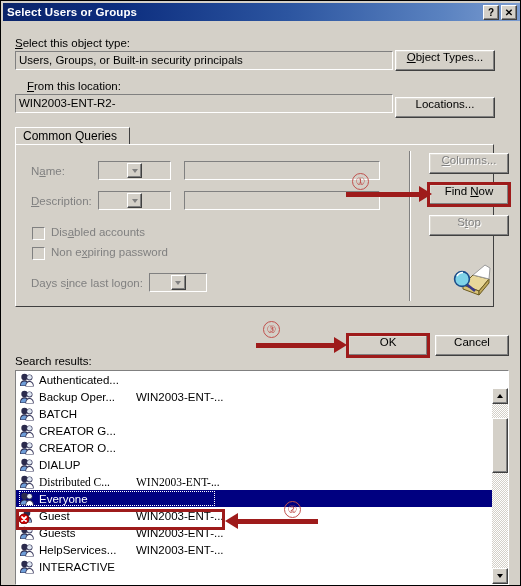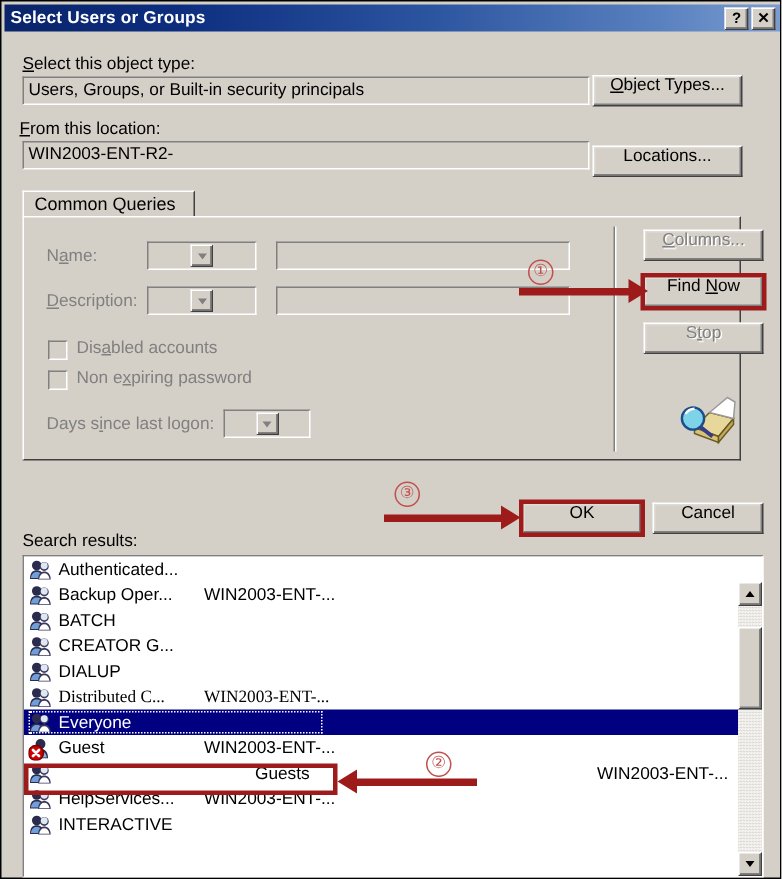--- a/index.html
+++ b/index.html
@@ -368,21 +368,21 @@
       <div class="tb-btn">✕</div>
     </div>
   </div>
 
   <div class="lbl" style="left:14px; top:36px;"><u>S</u>elect this object type:</div>
   <div class="field" style="left:14px; top:50px; width:378px; height:19px;">Users, Groups, or Built-in security principals</div>
   <div class="btn" style="left:394px; top:49px; width:100px; height:21px;">
       <span><u>O</u>bject Types...</span>
     </div>
 
-  <div class="lbl" style="left:0; top:79px;padding-left:12px;"><u>F</u>rom this location:</div>
+  <div class="lbl" style="left:14px; top:79px;padding-left:12px;"><u>F</u>rom this location:</div>
   <div class="field" style="left:14px; top:93px; width:378px; height:19px;">WIN2003-ENT-R2-</div>
   <div class="btn" style="left:394px; top:96px; width:100px; height:21px;">Locations...</div>
 
   <div class="tabstrip">Common Queries</div>
   <div class="tabpanel"></div>
 
   <div style="position:absolute; left:408px; top:150px; width:1px; height:150px; background:#808080;"></div>
   <div style="position:absolute; left:409px; top:150px; width:1px; height:150px; background:#ffffff;"></div>
 
   <div class="lbl dis" style="left:30px; top:164px;">N<u>a</u>me:</div>
@@ -493,20 +493,33 @@
         <div class="lv-row" style="position: relative;">
           <span class="icoslot"><svg width="16" height="16" viewBox="0 0 16 16">
               <ellipse cx="5.5" cy="5" rx="3.2" ry="3.2" fill="#2b2b4d"></ellipse>
               <path d="M1 14 C1 9.5 3 8.2 5.5 8.2 C8 8.2 10 9.5 10 14 Z" fill="#2b2b4d"></path>
               <path d="M1.6 13.4 C2 10.6 3.4 9.4 5.5 9.4 C7.6 9.4 9 10.6 9.4 13.4 Z" fill="#6f9ed8"></path>
               <ellipse cx="10.5" cy="5.6" rx="3" ry="3" fill="#3a3a5e"></ellipse>
               <path d="M6.4 14.4 C6.4 10.4 8.3 9 10.5 9 C12.7 9 14.8 10.4 14.8 14.4 Z" fill="#3a3a5e"></path>
               <path d="M7.1 13.9 C7.5 11.3 8.8 10.1 10.5 10.1 C12.3 10.1 13.6 11.3 14 13.9 Z" fill="#ffffff"></path>
               <ellipse cx="10.5" cy="5.2" rx="2.3" ry="2.3" fill="#dfe7f2"></ellipse>
             </svg></span>
+          <span class="rname">CREATOR O...</span>
+          <span class="rfolder"></span>
+        </div>
+        <div class="lv-row" style="position: relative;">
+          <span class="icoslot"><svg width="16" height="16" viewBox="0 0 16 16">
+              <ellipse cx="5.5" cy="5" rx="3.2" ry="3.2" fill="#2b2b4d"></ellipse>
+              <path d="M1 14 C1 9.5 3 8.2 5.5 8.2 C8 8.2 10 9.5 10 14 Z" fill="#2b2b4d"></path>
+              <path d="M1.6 13.4 C2 10.6 3.4 9.4 5.5 9.4 C7.6 9.4 9 10.6 9.4 13.4 Z" fill="#6f9ed8"></path>
+              <ellipse cx="10.5" cy="5.6" rx="3" ry="3" fill="#3a3a5e"></ellipse>
+              <path d="M6.4 14.4 C6.4 10.4 8.3 9 10.5 9 C12.7 9 14.8 10.4 14.8 14.4 Z" fill="#3a3a5e"></path>
+              <path d="M7.1 13.9 C7.5 11.3 8.8 10.1 10.5 10.1 C12.3 10.1 13.6 11.3 14 13.9 Z" fill="#ffffff"></path>
+              <ellipse cx="10.5" cy="5.2" rx="2.3" ry="2.3" fill="#dfe7f2"></ellipse>
+            </svg></span>
           <span class="rname">DIALUP</span>
           <span class="rfolder"></span>
         </div>
         <div class="lv-row" style="position: relative; font-family: Liberation Serif, serif;">
           <span class="icoslot"><svg width="16" height="16" viewBox="0 0 16 16">
               <ellipse cx="5.5" cy="5" rx="3.2" ry="3.2" fill="#2b2b4d"></ellipse>
               <path d="M1 14 C1 9.5 3 8.2 5.5 8.2 C8 8.2 10 9.5 10 14 Z" fill="#2b2b4d"></path>
               <path d="M1.6 13.4 C2 10.6 3.4 9.4 5.5 9.4 C7.6 9.4 9 10.6 9.4 13.4 Z" fill="#6f9ed8"></path>
               <ellipse cx="10.5" cy="5.6" rx="3" ry="3" fill="#3a3a5e"></ellipse>
               <path d="M6.4 14.4 C6.4 10.4 8.3 9 10.5 9 C12.7 9 14.8 10.4 14.8 14.4 Z" fill="#3a3a5e"></path>
@@ -534,21 +547,21 @@
           <span class="icoslot"><svg width="16" height="16" viewBox="0 0 16 16">
               <ellipse cx="8" cy="5" rx="3.3" ry="3.3" fill="#2b2b4d"></ellipse>
               <path d="M3 14.5 C3 10 5.3 8.4 8 8.4 C10.7 8.4 13 10 13 14.5 Z" fill="#2b2b4d"></path>
               <path d="M3.8 14 C4.2 11 5.9 9.6 8 9.6 C10.1 9.6 11.8 11 12.2 14 Z" fill="#8fb8e0"></path>
               <circle cx="5" cy="11" r="5" fill="#d00000" stroke="#7a0000" stroke-width="1"></circle>
               <path d="M3 9 L7 13 M7 9 L3 13" stroke="#ffffff" stroke-width="1.8" stroke-linecap="round"></path>
             </svg></span>
           <span class="rname">Guest</span>
           <span class="rfolder">WIN2003-ENT-...</span>
         </div>
-        <div class="lv-row" style="position: relative; justify-content: space-between;">
+        <div class="lv-row" style="position: relative;">
           <span class="icoslot"><svg width="16" height="16" viewBox="0 0 16 16">
               <ellipse cx="5.5" cy="5" rx="3.2" ry="3.2" fill="#2b2b4d"></ellipse>
               <path d="M1 14 C1 9.5 3 8.2 5.5 8.2 C8 8.2 10 9.5 10 14 Z" fill="#2b2b4d"></path>
               <path d="M1.6 13.4 C2 10.6 3.4 9.4 5.5 9.4 C7.6 9.4 9 10.6 9.4 13.4 Z" fill="#6f9ed8"></path>
               <ellipse cx="10.5" cy="5.6" rx="3" ry="3" fill="#3a3a5e"></ellipse>
               <path d="M6.4 14.4 C6.4 10.4 8.3 9 10.5 9 C12.7 9 14.8 10.4 14.8 14.4 Z" fill="#3a3a5e"></path>
               <path d="M7.1 13.9 C7.5 11.3 8.8 10.1 10.5 10.1 C12.3 10.1 13.6 11.3 14 13.9 Z" fill="#ffffff"></path>
               <ellipse cx="10.5" cy="5.2" rx="2.3" ry="2.3" fill="#dfe7f2"></ellipse>
             </svg></span>
           <span class="rname">Guests</span>

